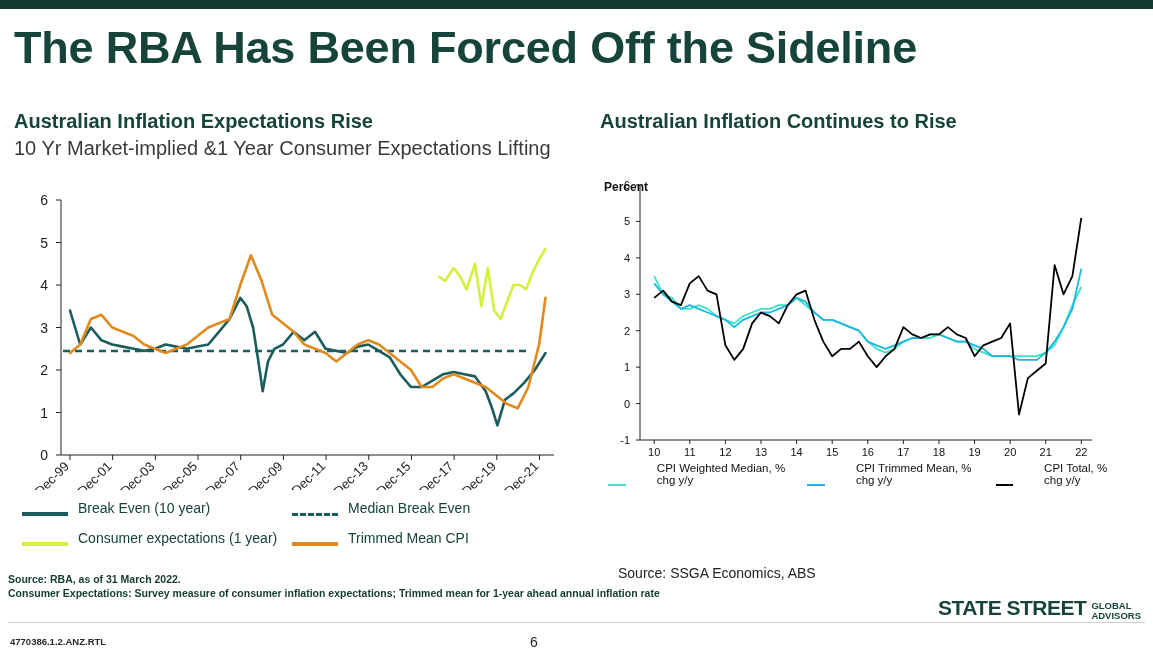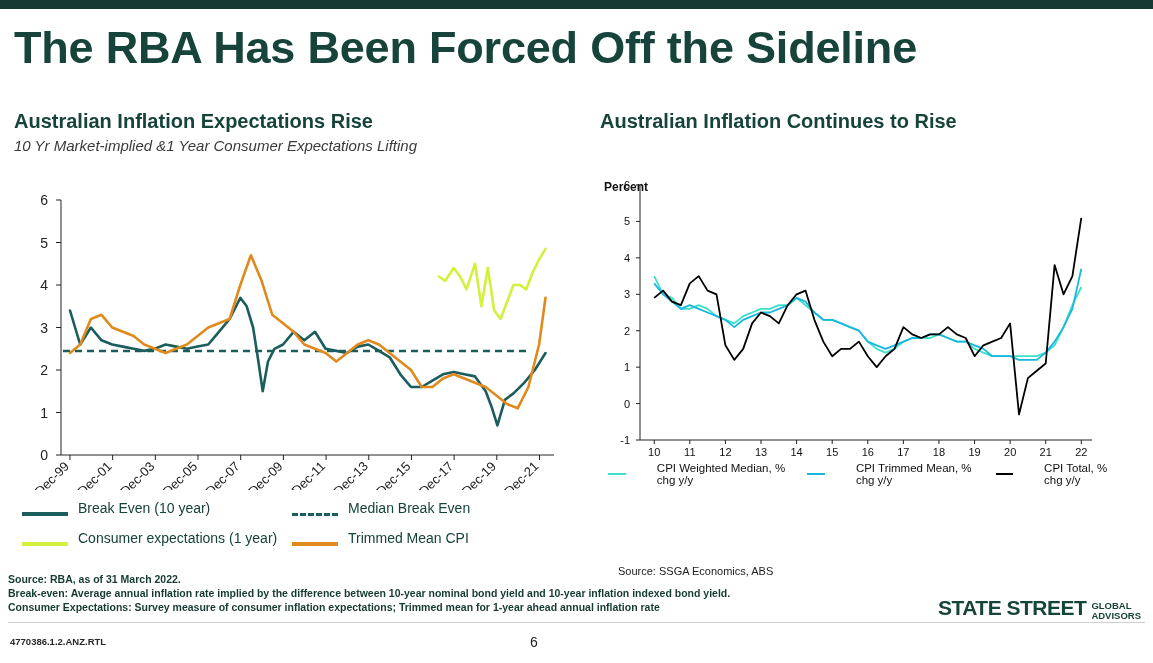--- a/index.html
+++ b/index.html
@@ -14,39 +14,39 @@
   .topbar{position:absolute;left:0;top:0;width:1153px;height:9px;background:#153a32;}
   .slide-title{
     position:absolute;left:14px;top:22px;
     font-size:45px;font-weight:bold;color:#16443a;
     letter-spacing:-0.2px;
   }
   .panel-title{
     font-size:20px;font-weight:bold;color:#16443a;
   }
   .panel-sub{
-    font-size:15px;color:#3a3a3a;margin-top:4px;font-style:italic;
+    font-size:20px;color:#3a3a3a;margin-top:4px;
   }
   
   #left-panel{position:absolute;left:14px;top:110px;width:560px;height:470px;}
   #left-chart{position:absolute;left:0px;top:80px;width:545px;height:300px;}
   .legend-left{position:absolute;left:8px;top:390px;width:540px;}
   .legend-row{display:flex;margin-bottom:14px;}
   .legend-item{display:flex;align-items:flex-end;width:270px;}
   .legend-line{width:46px;height:0;border-top-width:4px;border-top-style:solid;margin-right:10px;}
   .legend-line.dashed{border-top-style:dashed;border-top-width:3px;}
   .legend-text{font-size:14px;color:#15423a;}
   
   #right-panel{position:absolute;left:600px;top:110px;width:540px;height:470px;}
   #right-chart{position:absolute;left:0px;top:65px;width:500px;height:300px;}
   .pct-label{position:absolute;left:4px;top:70px;font-size:12px;font-weight:bold;color:#111;}
   .legend-right{position:absolute;left:8px;top:352px;display:flex;font-size:11.5px;color:#111;}
-  .lr-item{display:flex;align-items:center;margin-right:14px;gap:26px;}
+  .lr-item{display:flex;align-items:flex-end;margin-right:14px;gap:26px;}
   .lr-line{width:22px;height:0;border-top:2px solid #000;margin-right:5px;}
-  .src-right{position:absolute;left:18px;top:455px;font-size:11px;color:#222;}
+  .src-right{position:absolute;left:18px;top:455px;font-size:14px;color:#222;}
   
   .footnotes{position:absolute;left:8px;top:572px;width:760px;font-size:10.5px;line-height:14px;color:#143a32;font-weight:bold;}
   .divider{position:absolute;left:8px;top:622px;width:1137px;height:1px;background:#cfcfcf;}
   .docid{position:absolute;left:10px;top:636px;font-size:9.5px;color:#2a2a2a;font-weight:bold;text-align:right;}
   .pagenum{position:absolute;left:530px;top:634px;font-size:14px;color:#222;}
   .brand{position:absolute;right:12px;top:596px;text-align:right;}
   .brand .b1{font-size:21px;font-weight:bold;color:#16443a;letter-spacing:-0.5px;display:inline-block;}
   .brand .b2{display:inline-block;margin-left:5px;font-size:9.5px;font-weight:bold;color:#16443a;line-height:10px;text-align:left;vertical-align:middle;}
 </style>
 </head>
@@ -210,21 +210,20 @@
       <span class="lr-line" style="border-top-color:#000000;"></span>
       <span>CPI Total, % chg y/y</span>
     </div>
   </div>
 
   <div class="src-right">Source: SSGA Economics, ABS</div>
 </div>
 
 <div class="footnotes">
   <div>Source: RBA, as of 31 March 2022.</div>
-  <div>Break-even: Average annual inflation rate implied by the difference between 10-year nominal bond yield and 10-year inflation indexed bond yield.</div>
   <div>Consumer Expectations: Survey measure of consumer inflation expectations; Trimmed mean for 1-year ahead annual inflation rate</div>
 </div>
 
 <div class="divider"></div>
 <div class="docid">4770386.1.2.ANZ.RTL</div>
 <div class="pagenum">6</div>
 <div class="brand">
   <span class="b1">STATE STREET</span><span class="b2"><span>GLOBAL</span><br><span>ADVISORS</span></span>
 </div>
 

